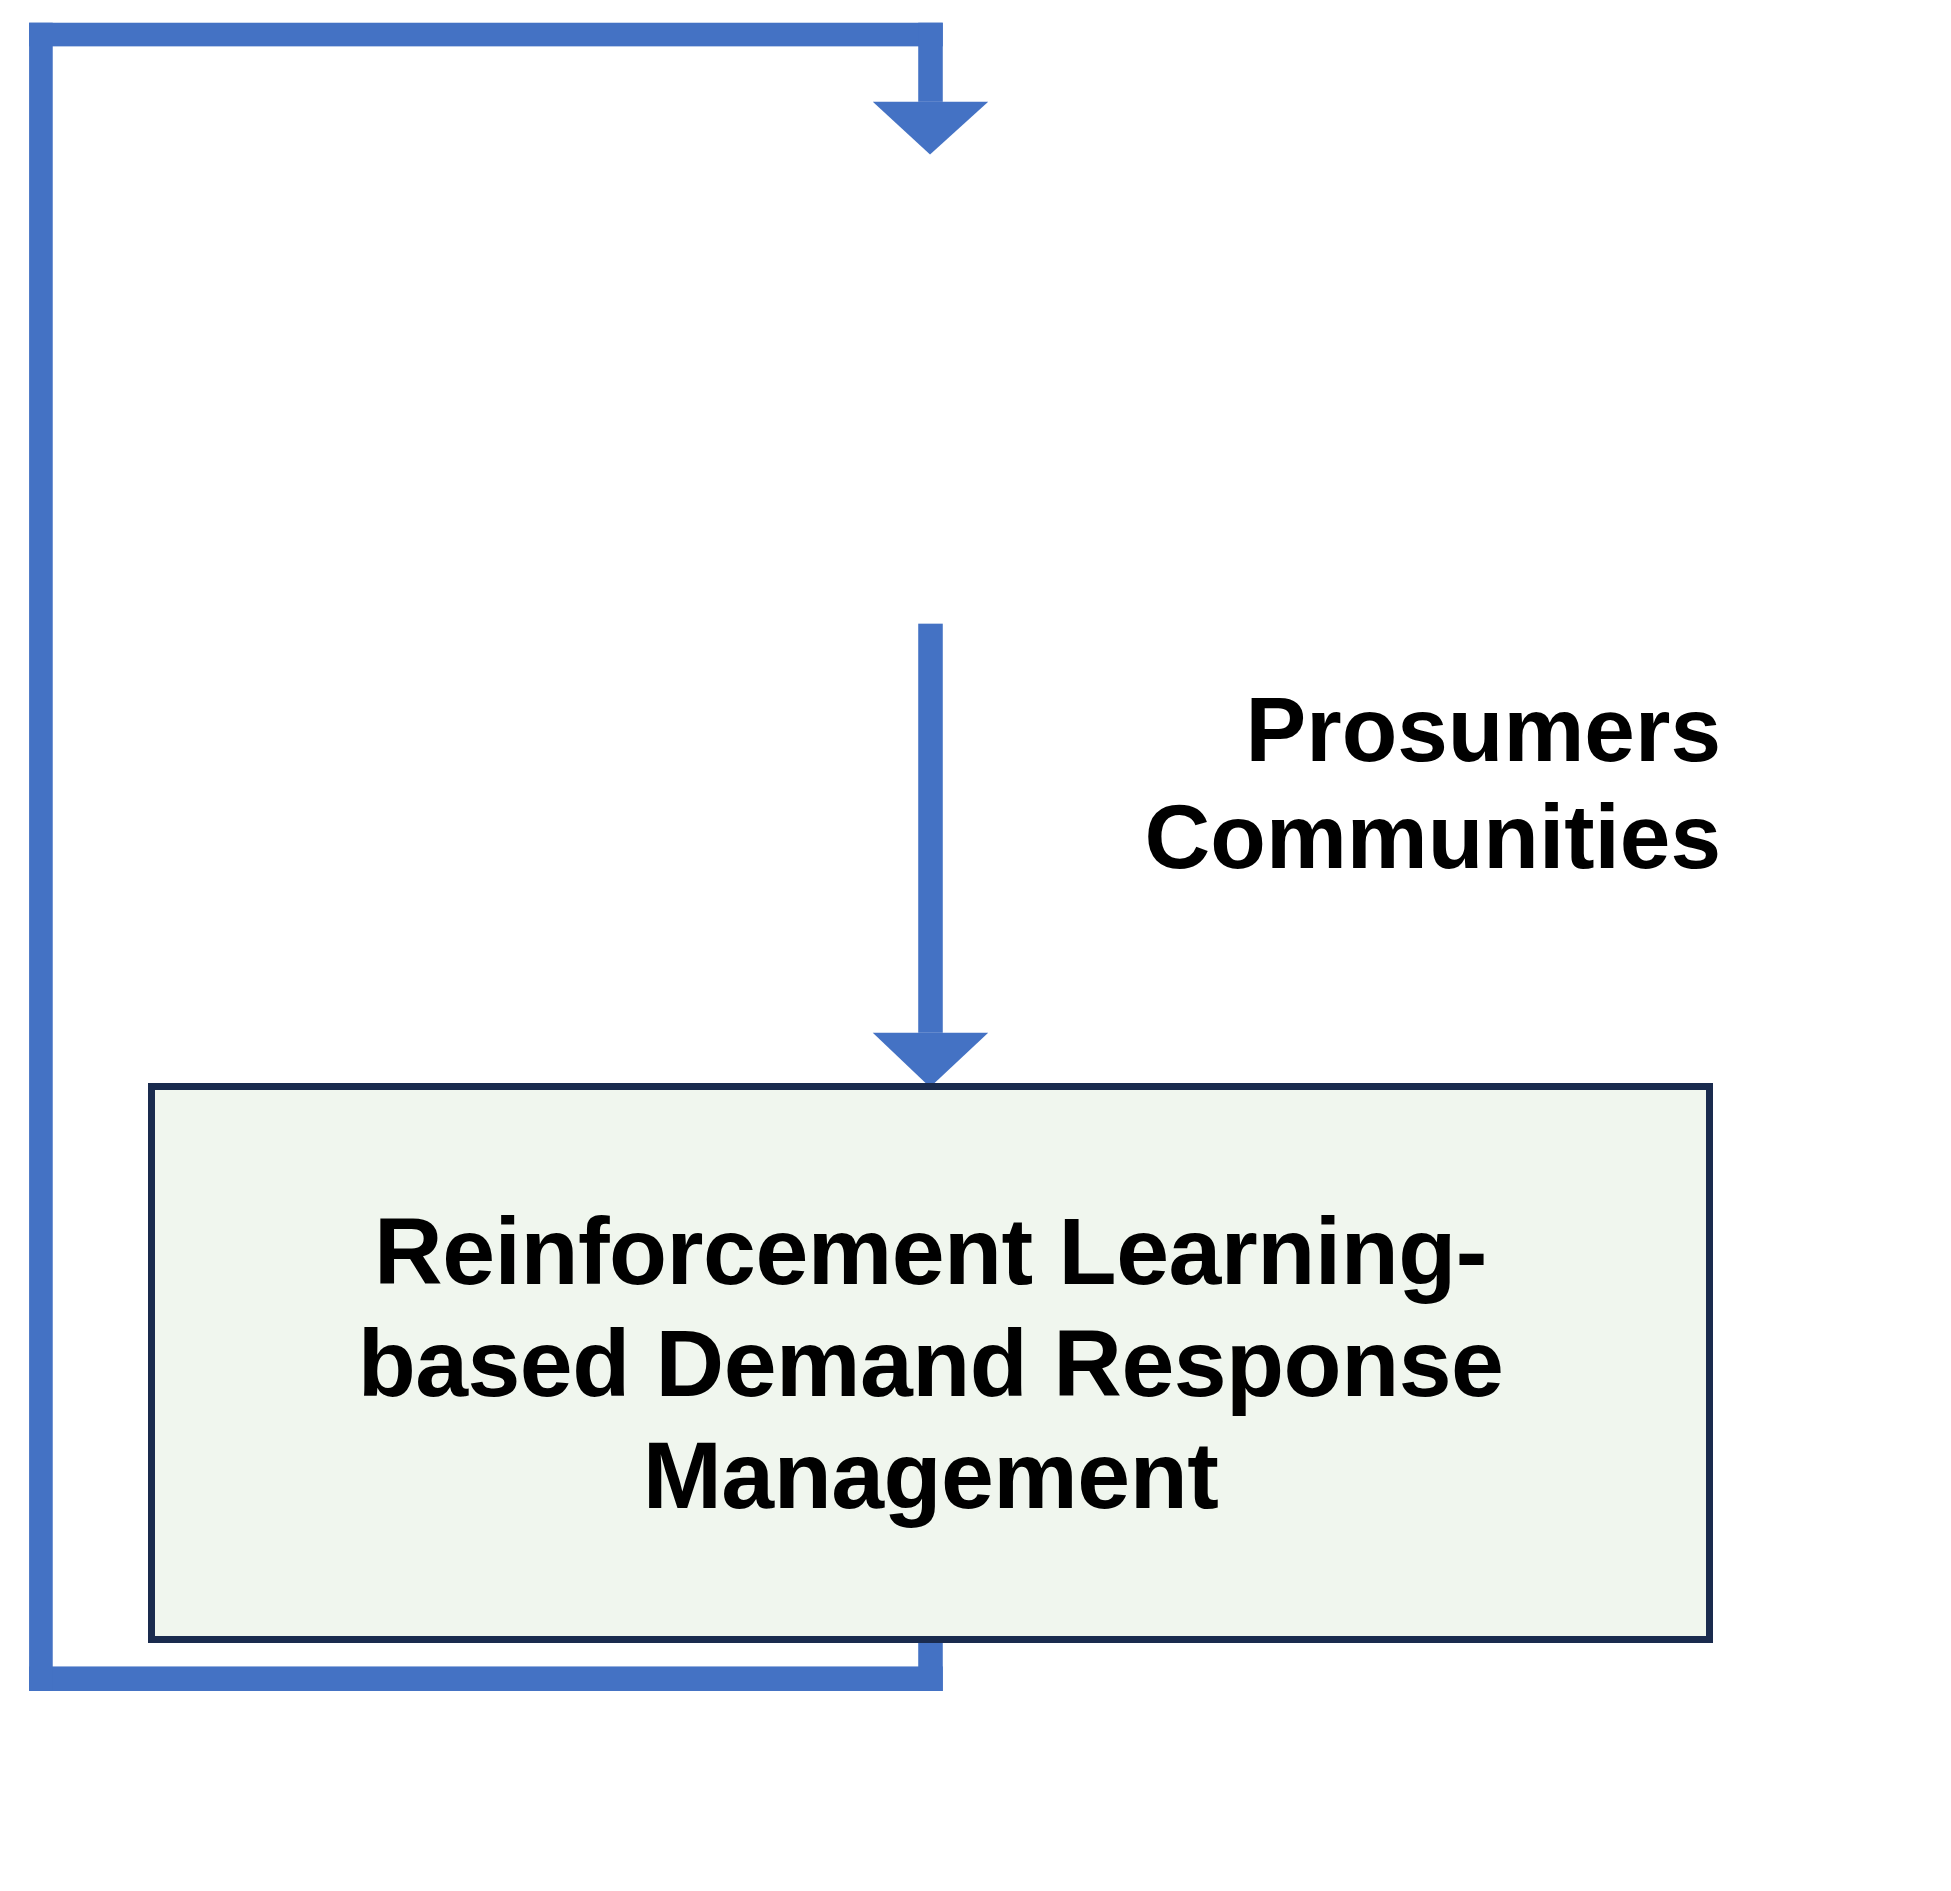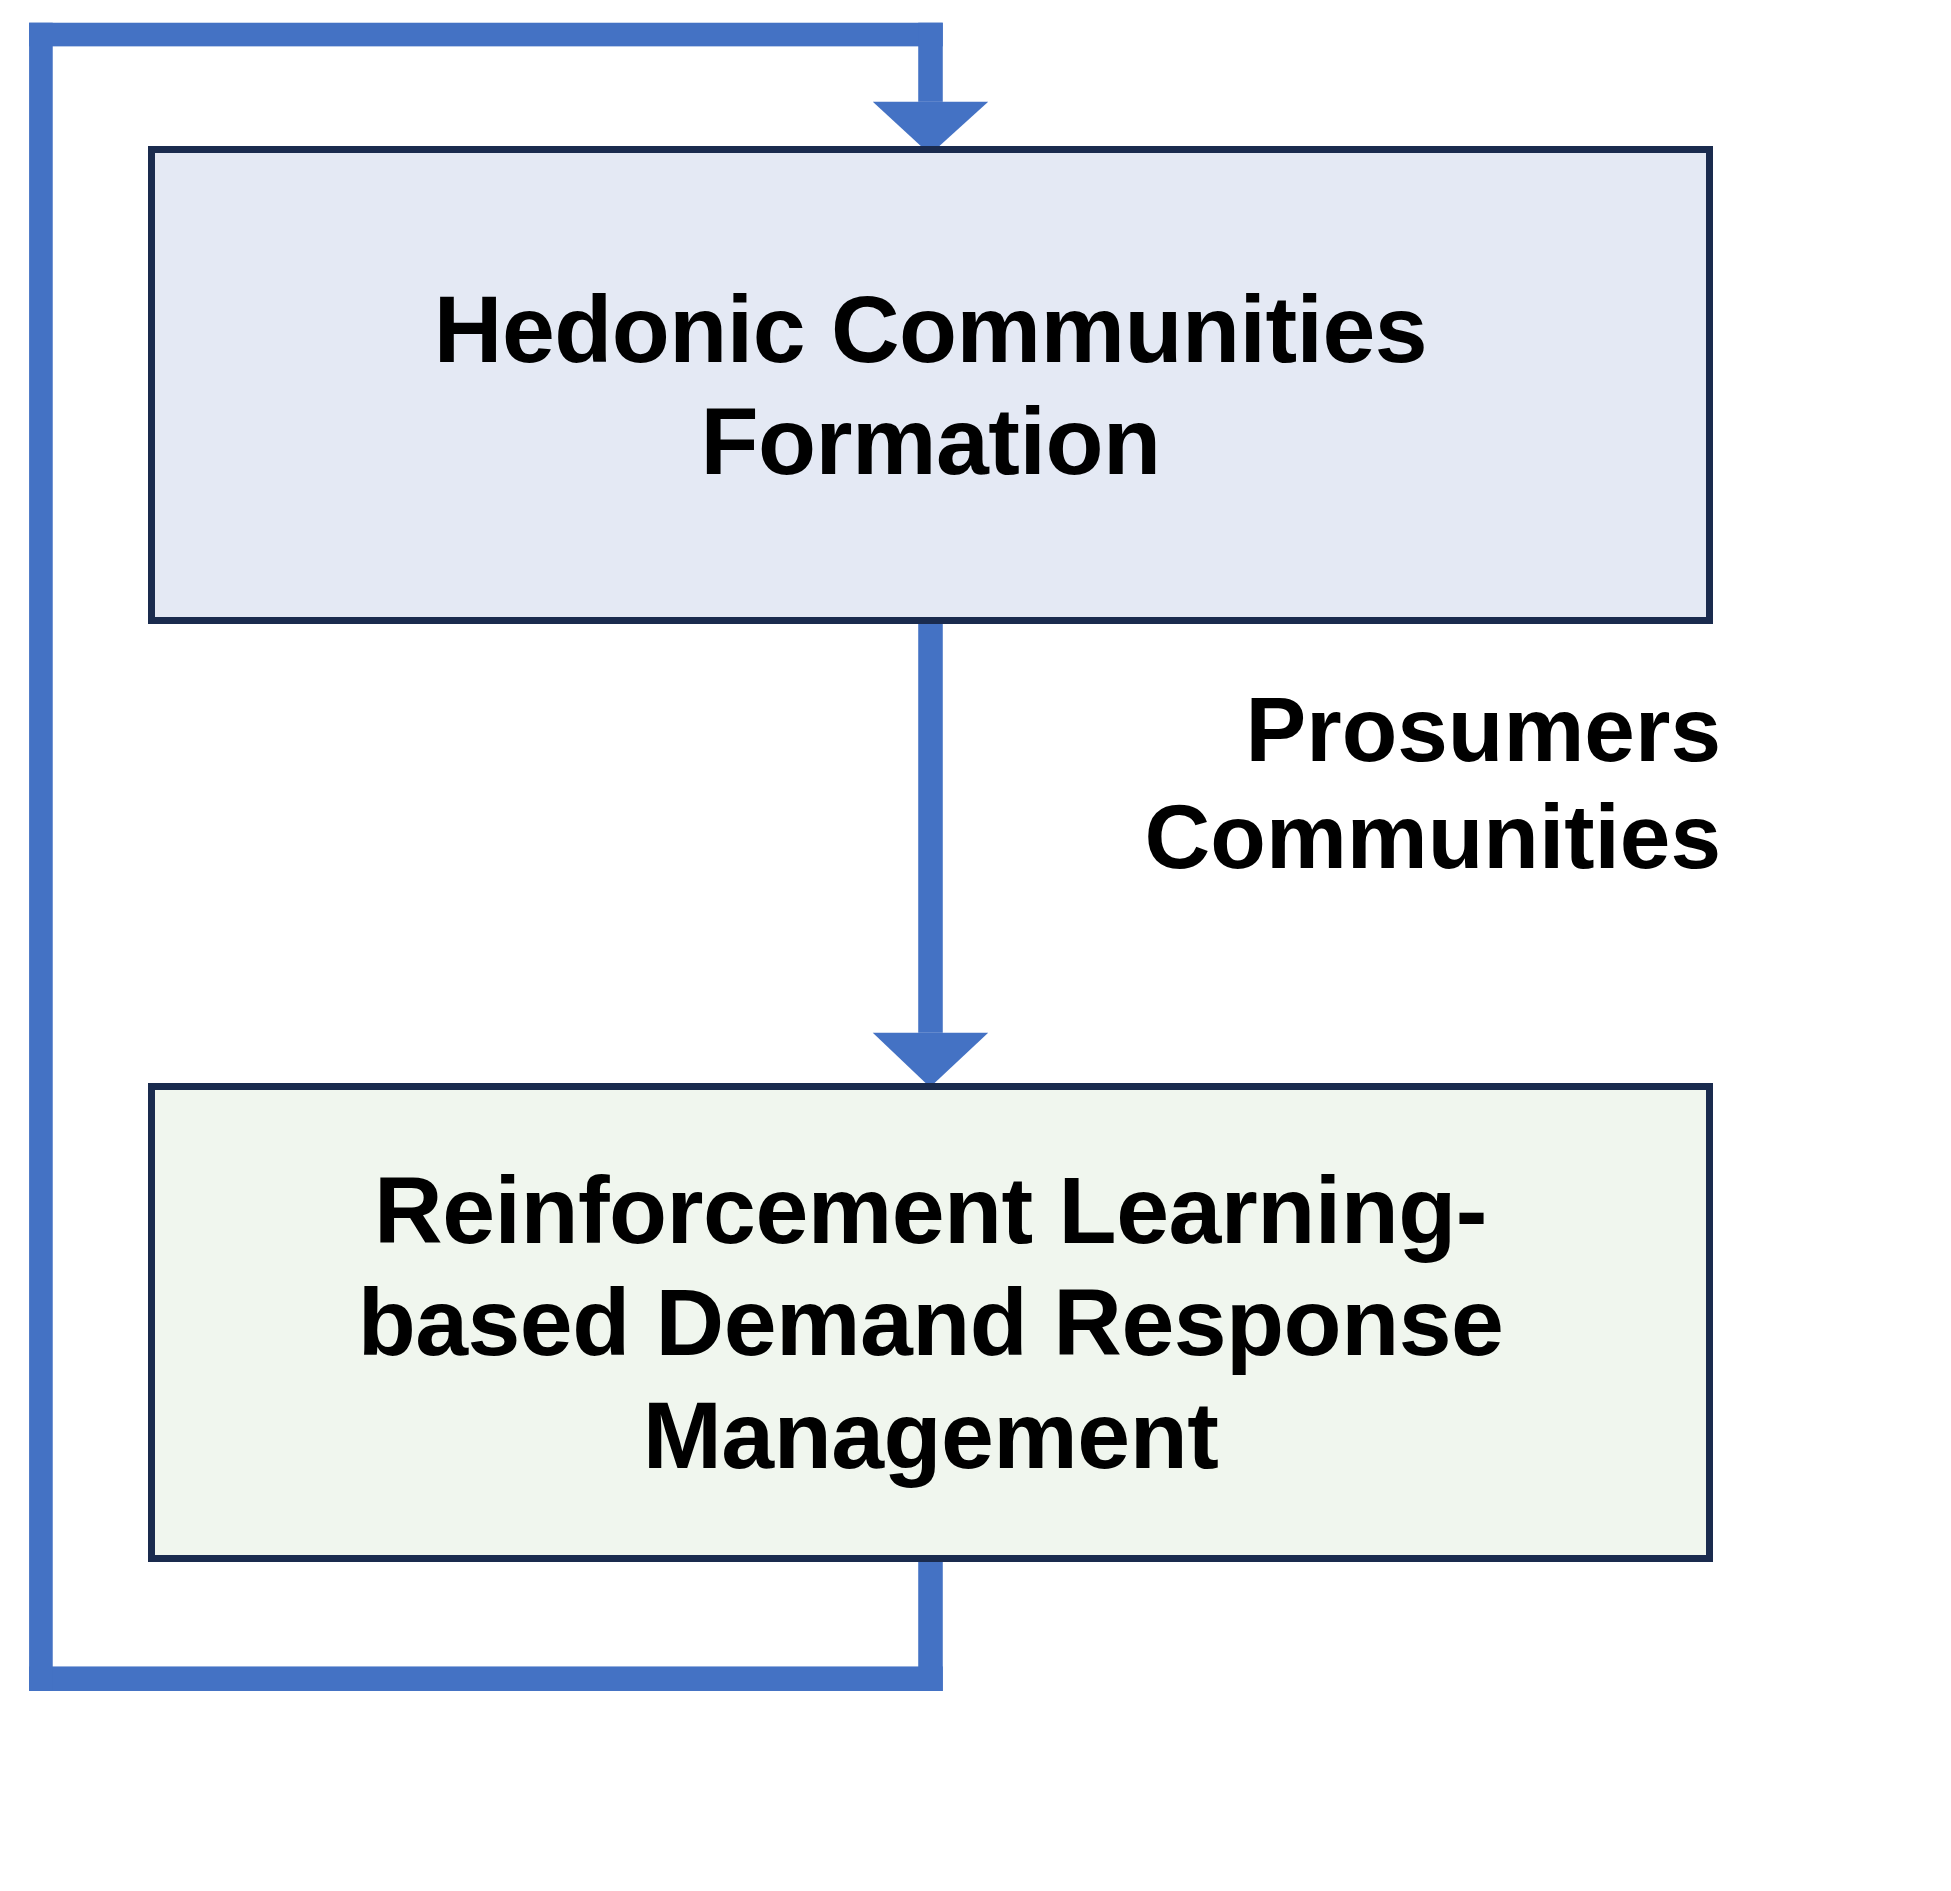--- a/index.html
+++ b/index.html
@@ -11,21 +11,21 @@
   .node{position:absolute;box-sizing:border-box;display:flex;
         align-items:center;justify-content:center;text-align:center;}
   .node .node-text{
         font-weight:bold;color:#000000;line-height:1.18;
         letter-spacing:-0.5px;white-space:pre-line;}
 
   #node-hedonic{left:148px;top:146px;width:1565px;height:478px;
         background:#E4E9F4;border:7.3px solid #1A2B4E;}
   #node-hedonic .node-text{font-size:95px;width:1182px;}
 
-  #node-rl{left:148px;top:1083px;width:1565px;height:479px;
+  #node-rl{left:148px;top:1083px;width:1565px;height:560px;
         background:#F0F6EE;border:7.3px solid #1A2B4E;}
   #node-rl .node-text{font-size:95px;width:1418px;}
 
   .edge-label{position:absolute;font-weight:bold;color:#000000;
         font-size:91px;line-height:1.18;white-space:pre-line;}
   #label-prosumers-communities{left:975px;top:676px;width:746px;text-align:right;}
   #label-prosumers-energy{left:1032px;top:1591px;width:918px;text-align:left;}
 </style>
 </head>
 <body>
@@ -48,24 +48,20 @@
 
       <polygon points="960,112 1087,112 1023,170" fill="#4472C4"></polygon>
     </g>
 
     <g>
       <rect x="1010" y="686" width="27" height="450" fill="#4472C4"></rect>
       <polygon points="960,1136 1087,1136 1023,1196" fill="#4472C4"></polygon>
     </g>
   </svg>
 
-  <div class="node" id="node-hedonic">
-    <span class="node-text">Hedonic Communities
-Formation</span>
-  </div>
 
   <div class="node" id="node-rl">
     <span class="node-text">Reinforcement Learning-
 based Demand Response
 Management</span>
   </div>
 
   <div class="edge-label" id="label-prosumers-communities">Prosumers
 Communities</div>
 

